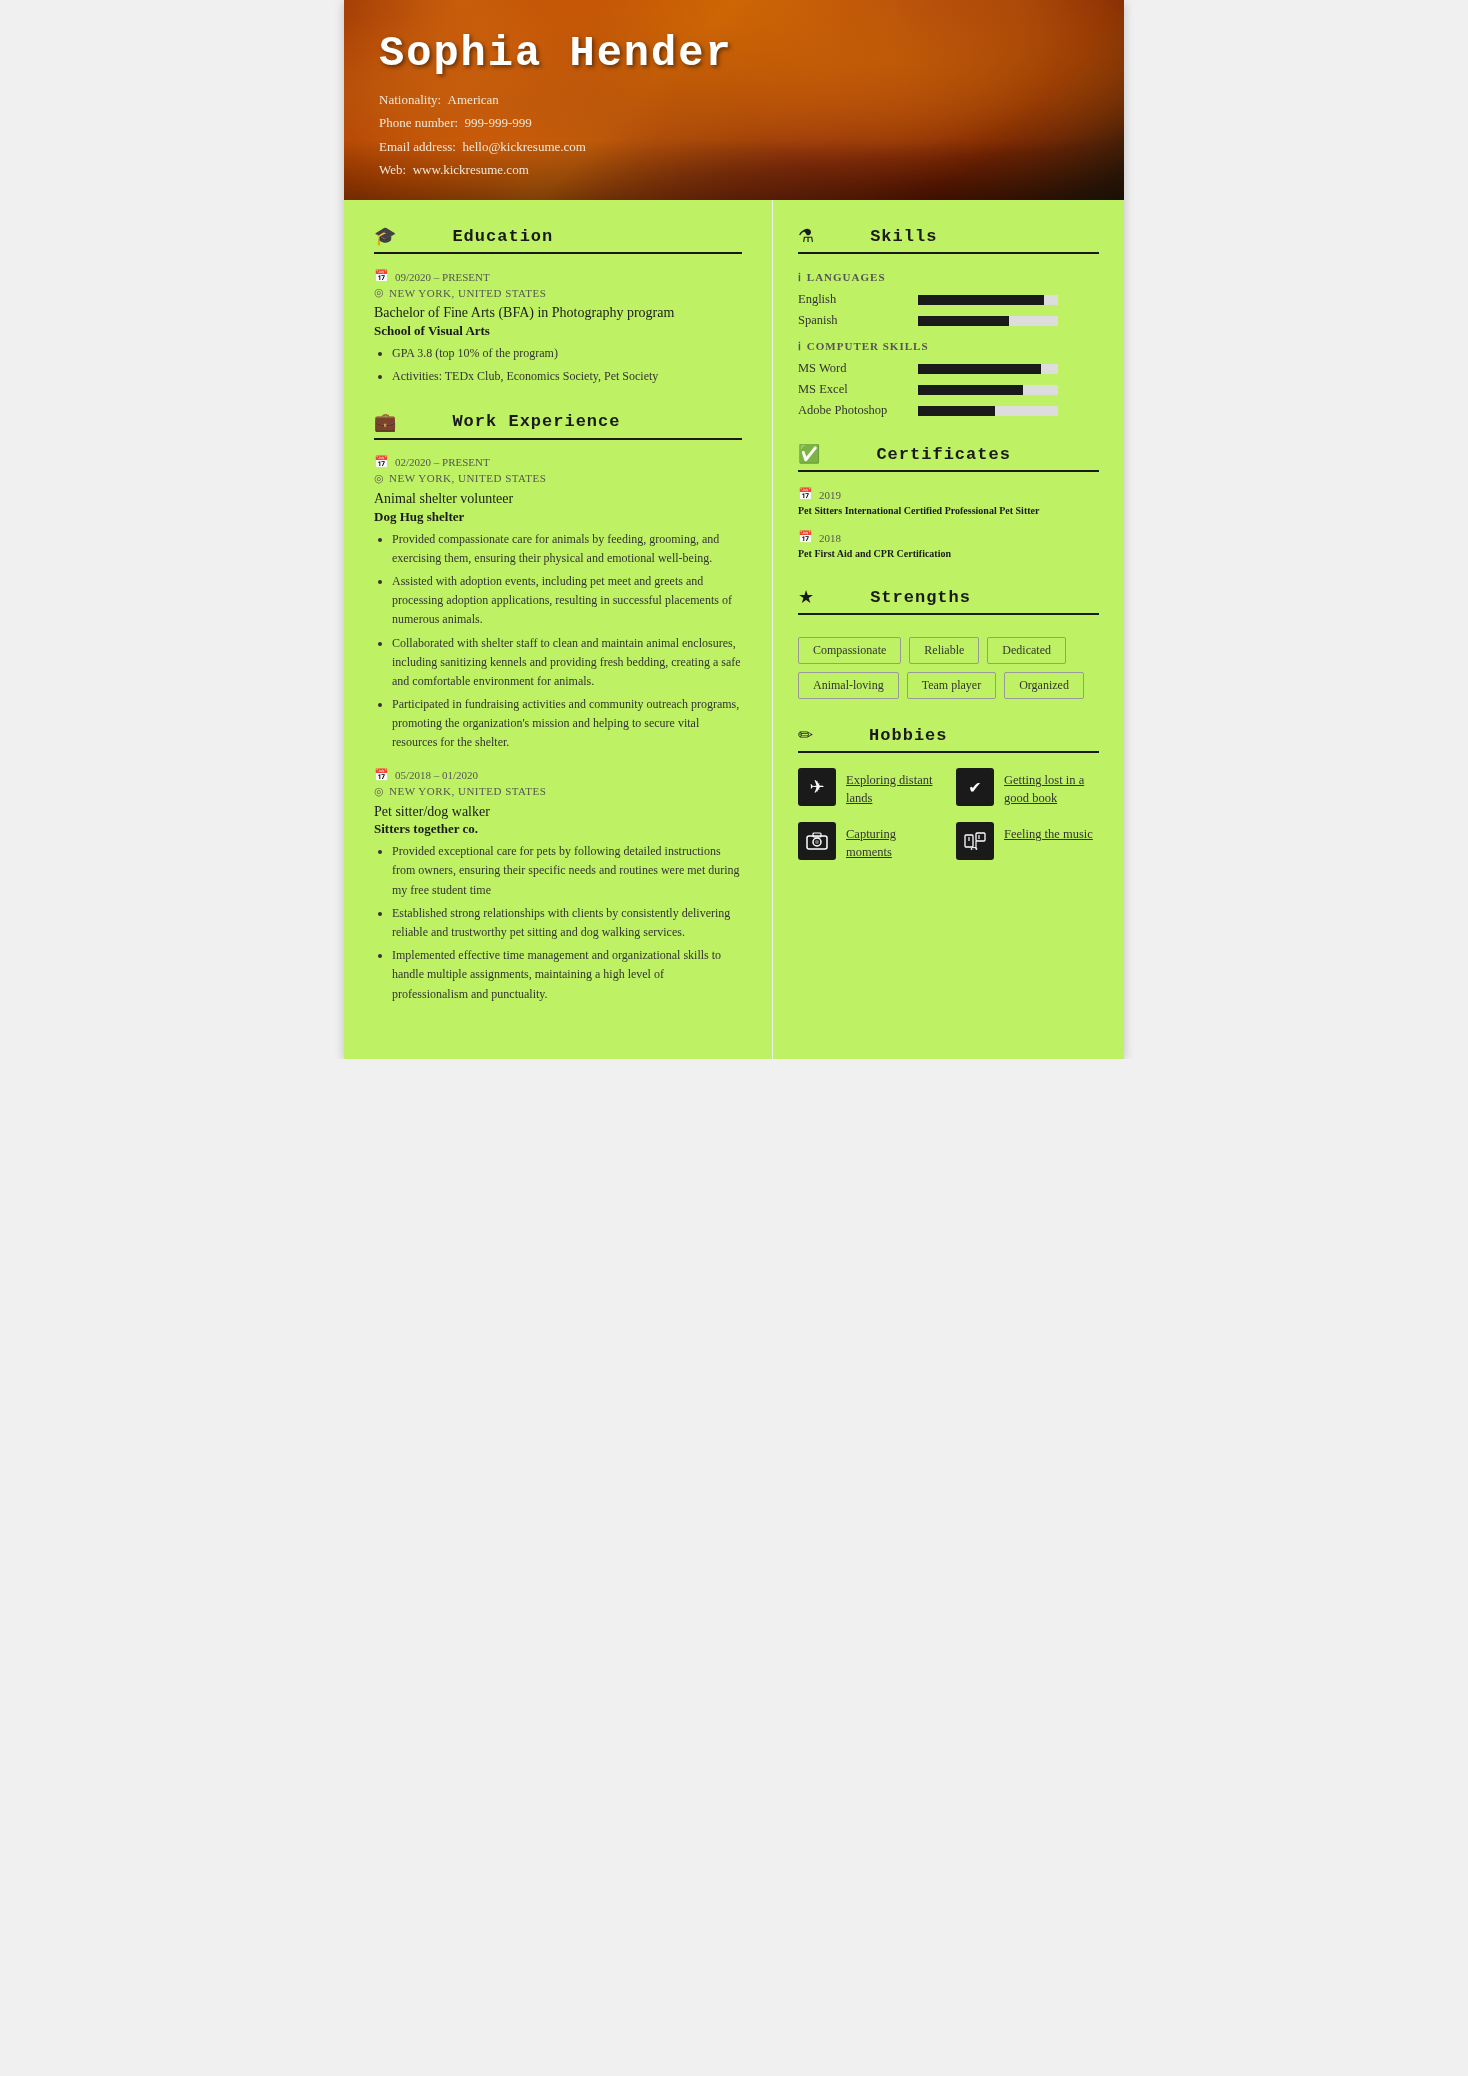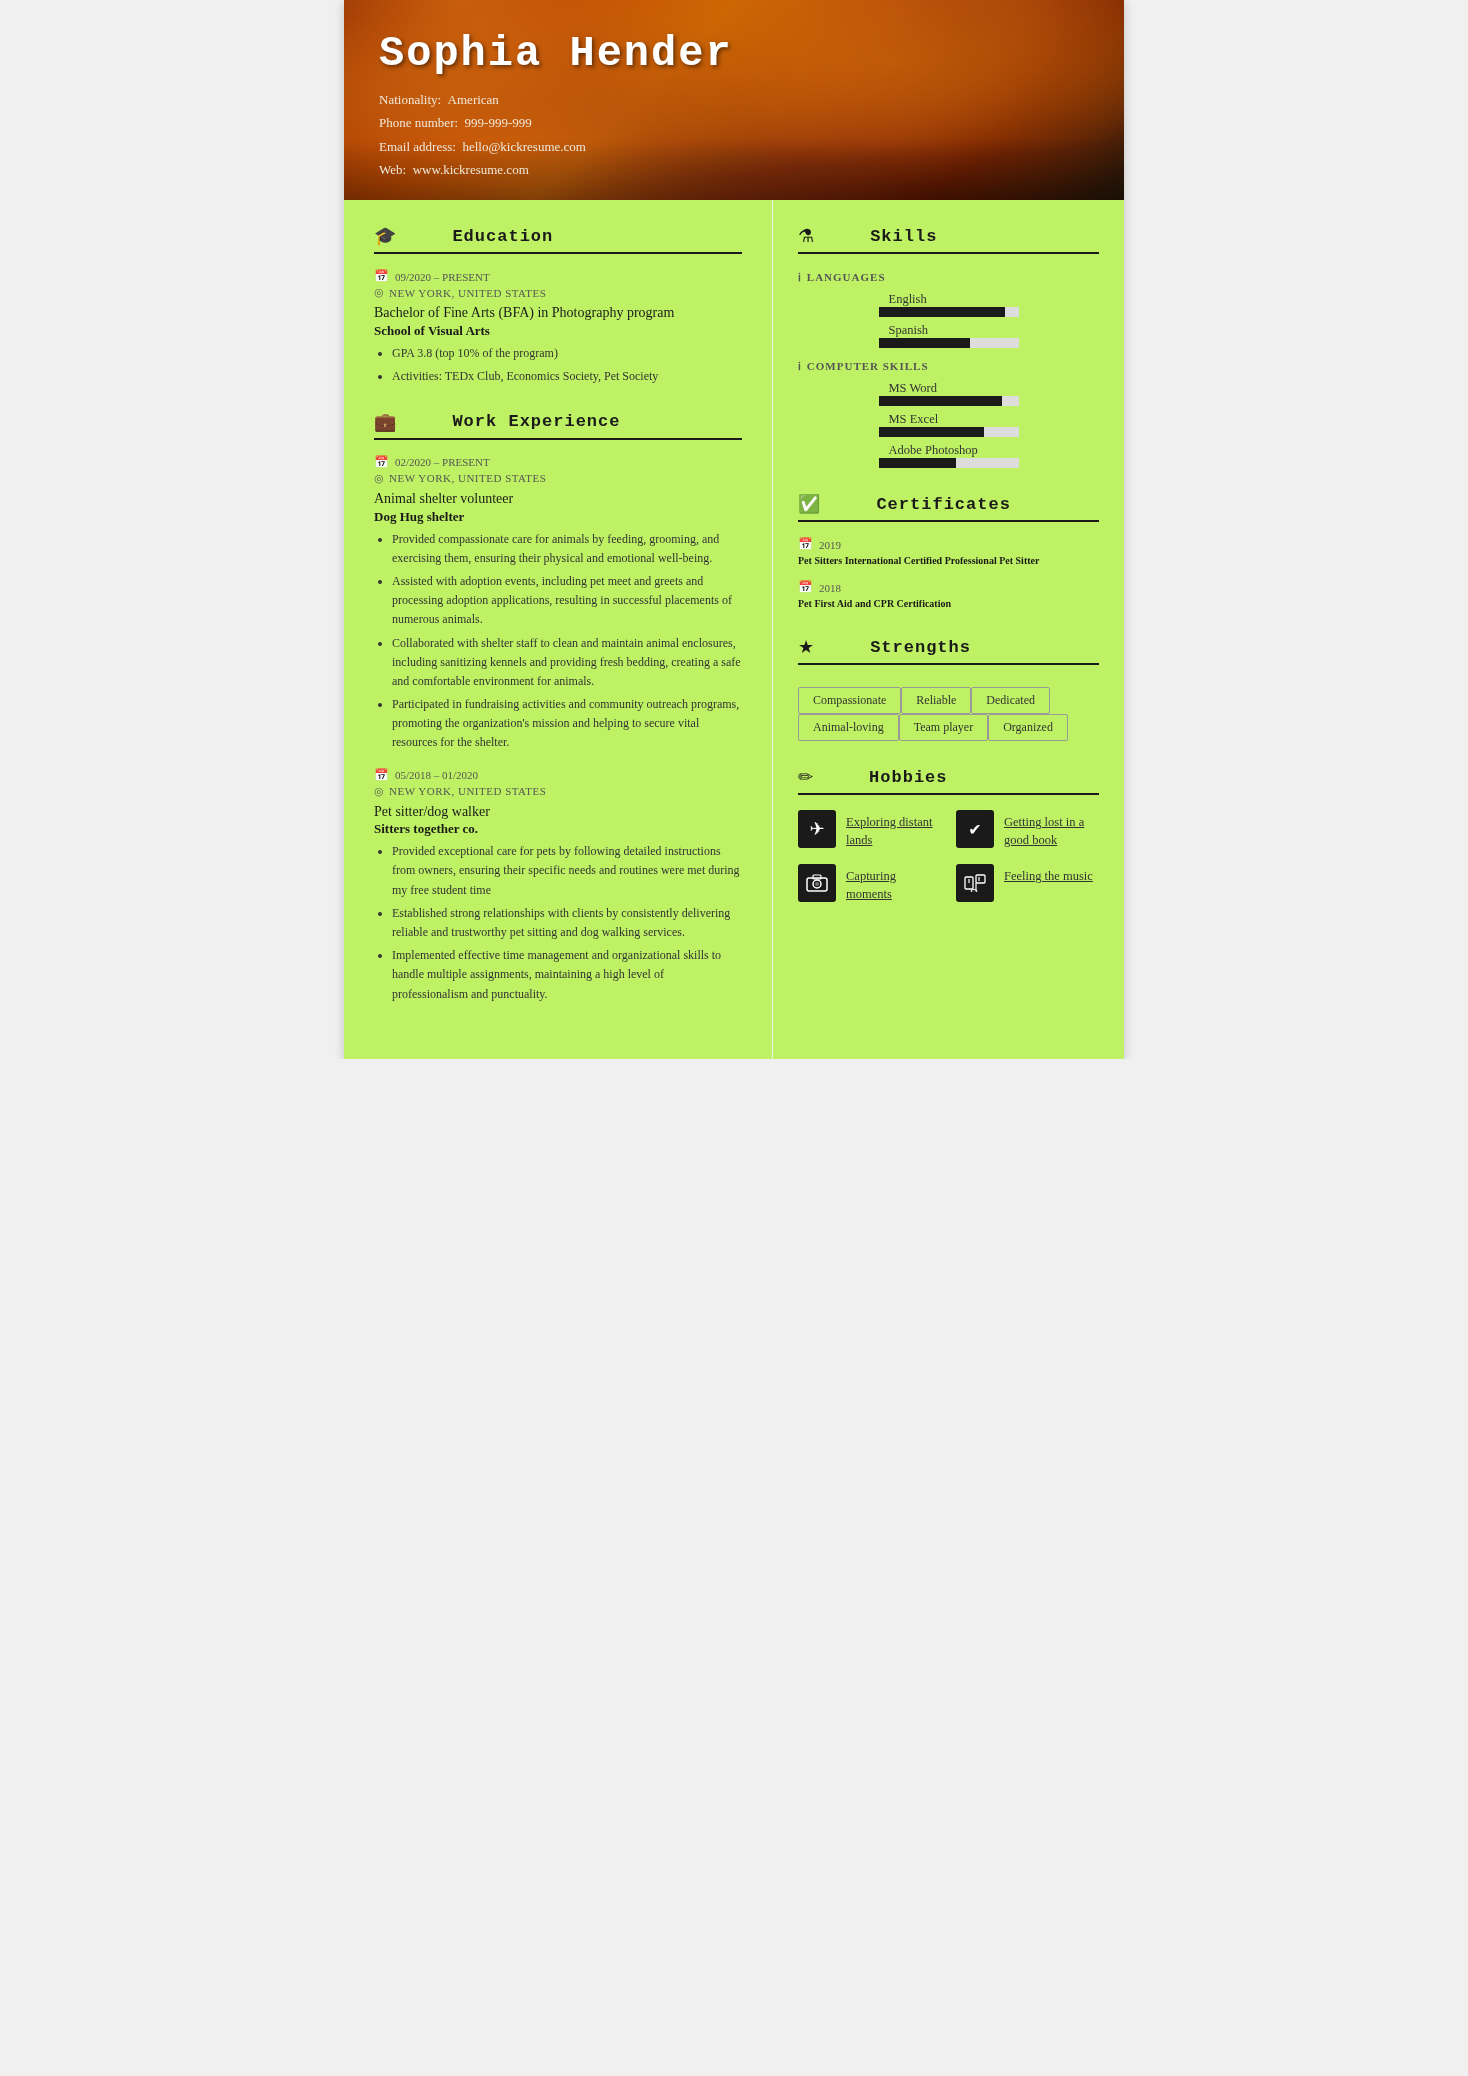--- a/index.html
+++ b/index.html
@@ -175,21 +175,20 @@
       align-items: center;
       gap: 5px;
       margin-bottom: 8px;
       margin-top: 10px;
     }
     .skill-row {
       display: flex;
       align-items: center;
       justify-content: flex-start;
       margin-bottom: 6px;
-      flex-direction: column;
     }
     .skill-name {
       font-size: 12.5px;
       color: #333;
       width: 120px;
     }
     .skill-bar-container {
       width: 140px;
       height: 10px;
       background: #ddd;
@@ -210,20 +209,21 @@
       font-size: 10px;
       font-weight: bold;
       color: #1a1a1a;
       line-height: 1.4;
     }
 
     
     .strengths-grid {
       display: flex;
       flex-wrap: wrap;
+      gap: 8px;
       margin-top: 22px;
     }
     .strength-tag {
       border: 1.5px solid #999;
       padding: 5px 14px;
       font-size: 12px;
       color: #333;
       border-radius: 2px;
     }
 

